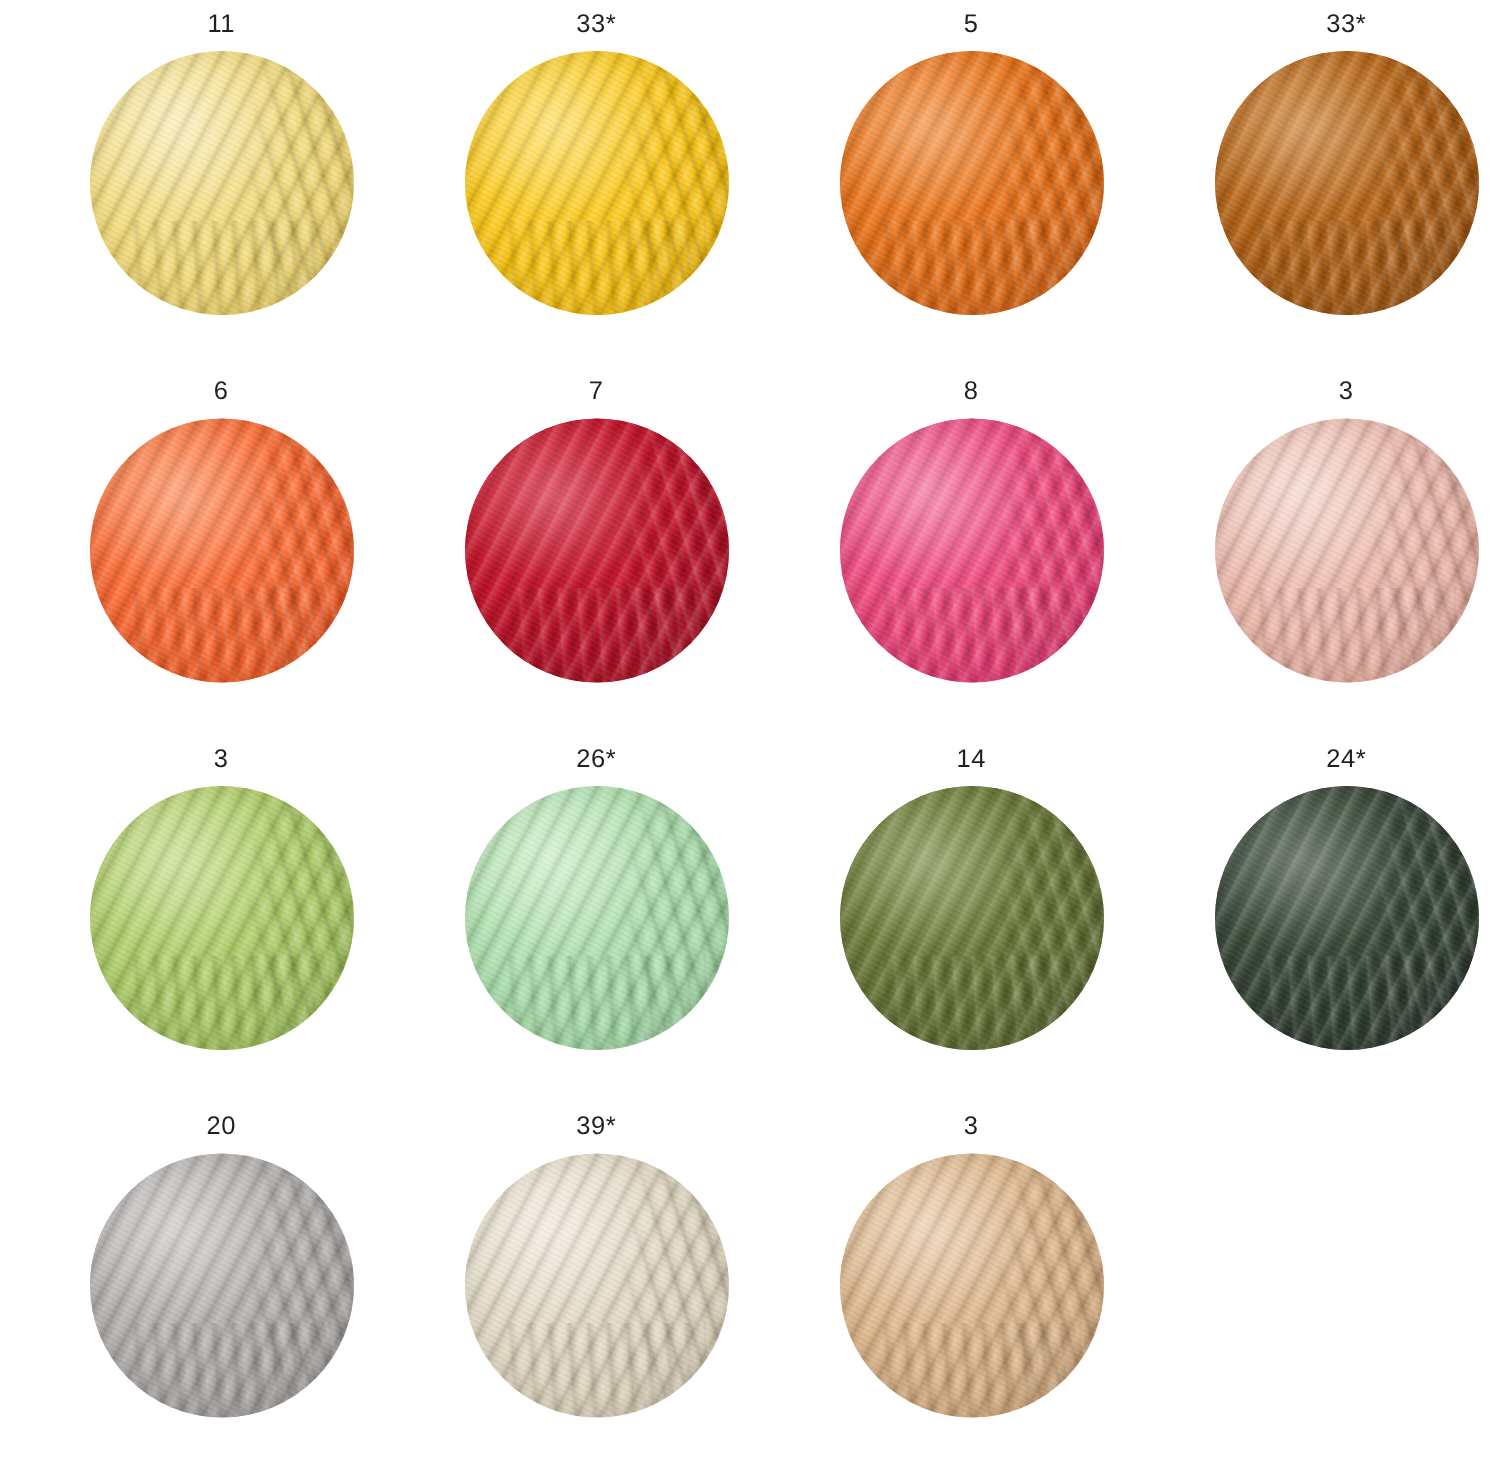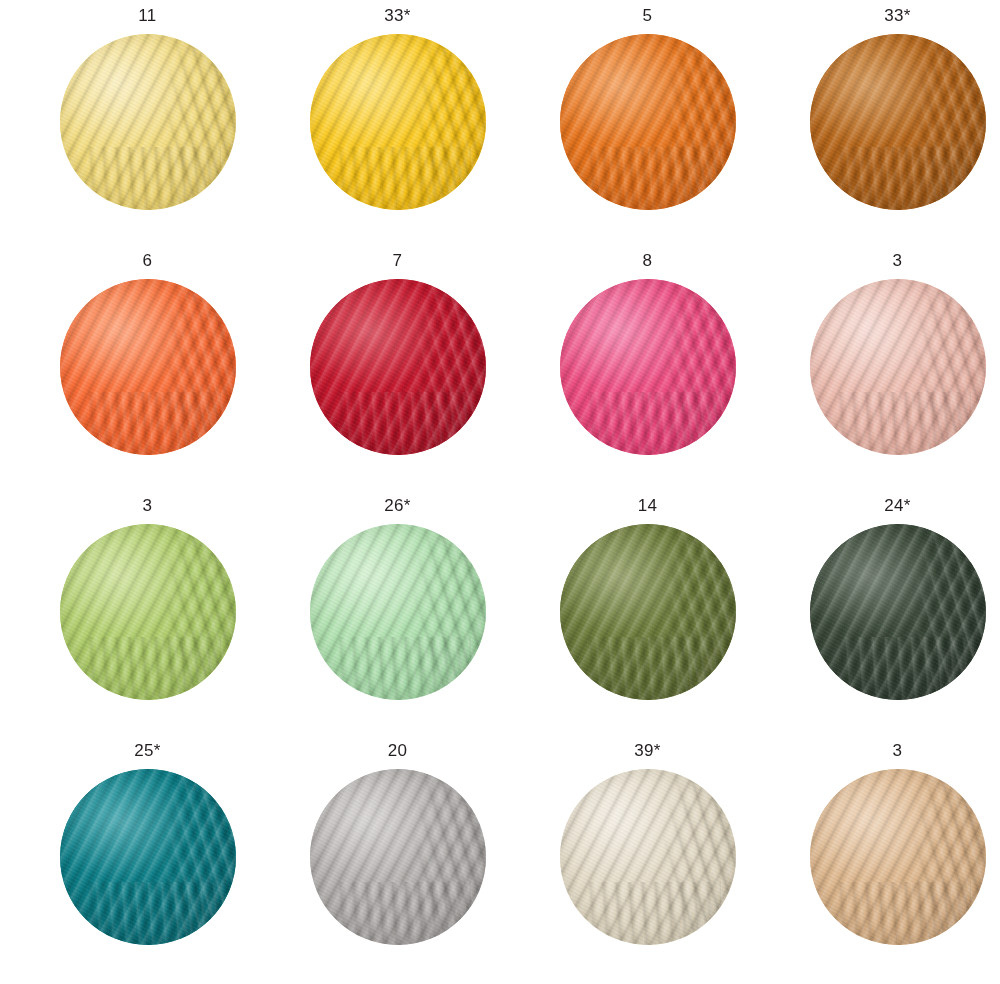--- a/index.html
+++ b/index.html
@@ -297,31 +297,20 @@
     <div class="yarn-ball" style="--c-light: #465744; --c-mid: #394838; --c-dark: #27332A;">
       <div class="ball-base"></div>
       <div class="strands-main"></div>
       <div class="strands-fine"></div>
       <div class="strands-cross"></div>
       <div class="strands-bottom"></div>
       <div class="ball-sheen"></div>
     </div>
   </div>
 
-  <div class="swatch-cell">
-    <div class="swatch-label">25*</div>
-    <div class="yarn-ball" style="--c-light: #14909A; --c-mid: #0B7B84; --c-dark: #05626B;">
-      <div class="ball-base"></div>
-      <div class="strands-main"></div>
-      <div class="strands-fine"></div>
-      <div class="strands-cross"></div>
-      <div class="strands-bottom"></div>
-      <div class="ball-sheen"></div>
-    </div>
-  </div>
 
   <div class="swatch-cell">
     <div class="swatch-label">20</div>
     <div class="yarn-ball" style="--c-light: #C9C6C4; --c-mid: #B3B0AE; --c-dark: #9A9694;">
       <div class="ball-base"></div>
       <div class="strands-main"></div>
       <div class="strands-fine"></div>
       <div class="strands-cross"></div>
       <div class="strands-bottom"></div>
       <div class="ball-sheen"></div>

